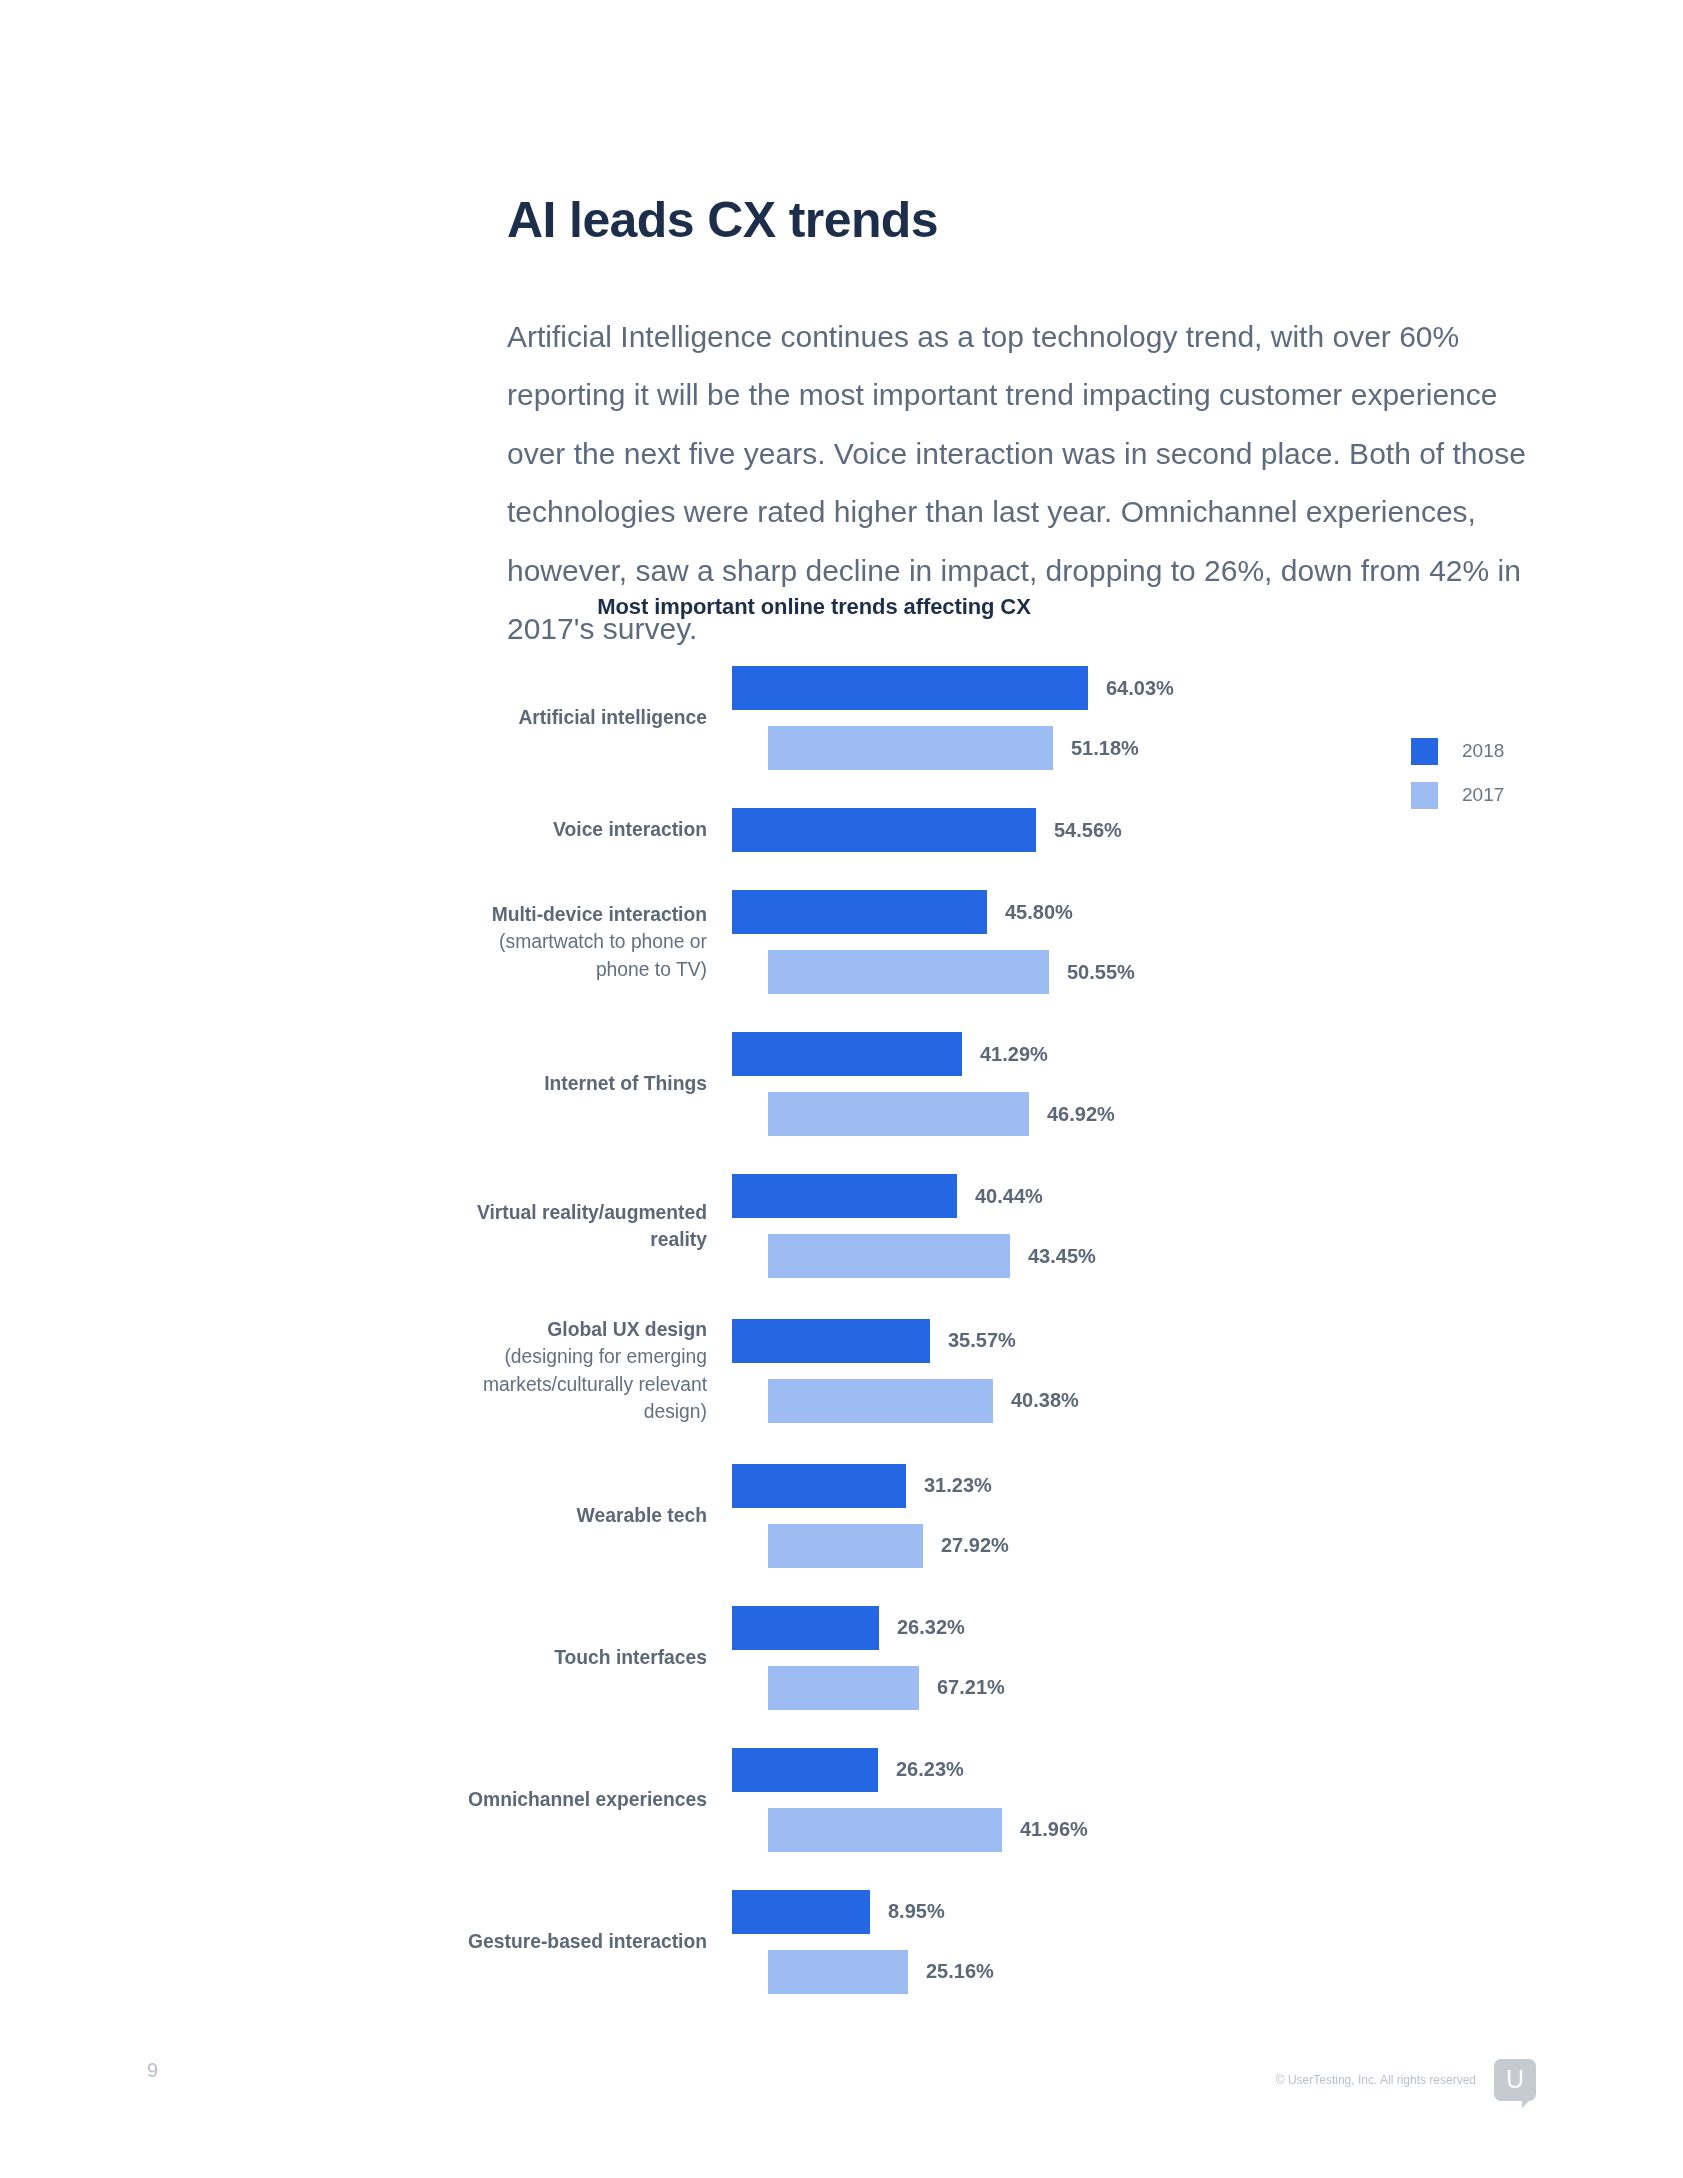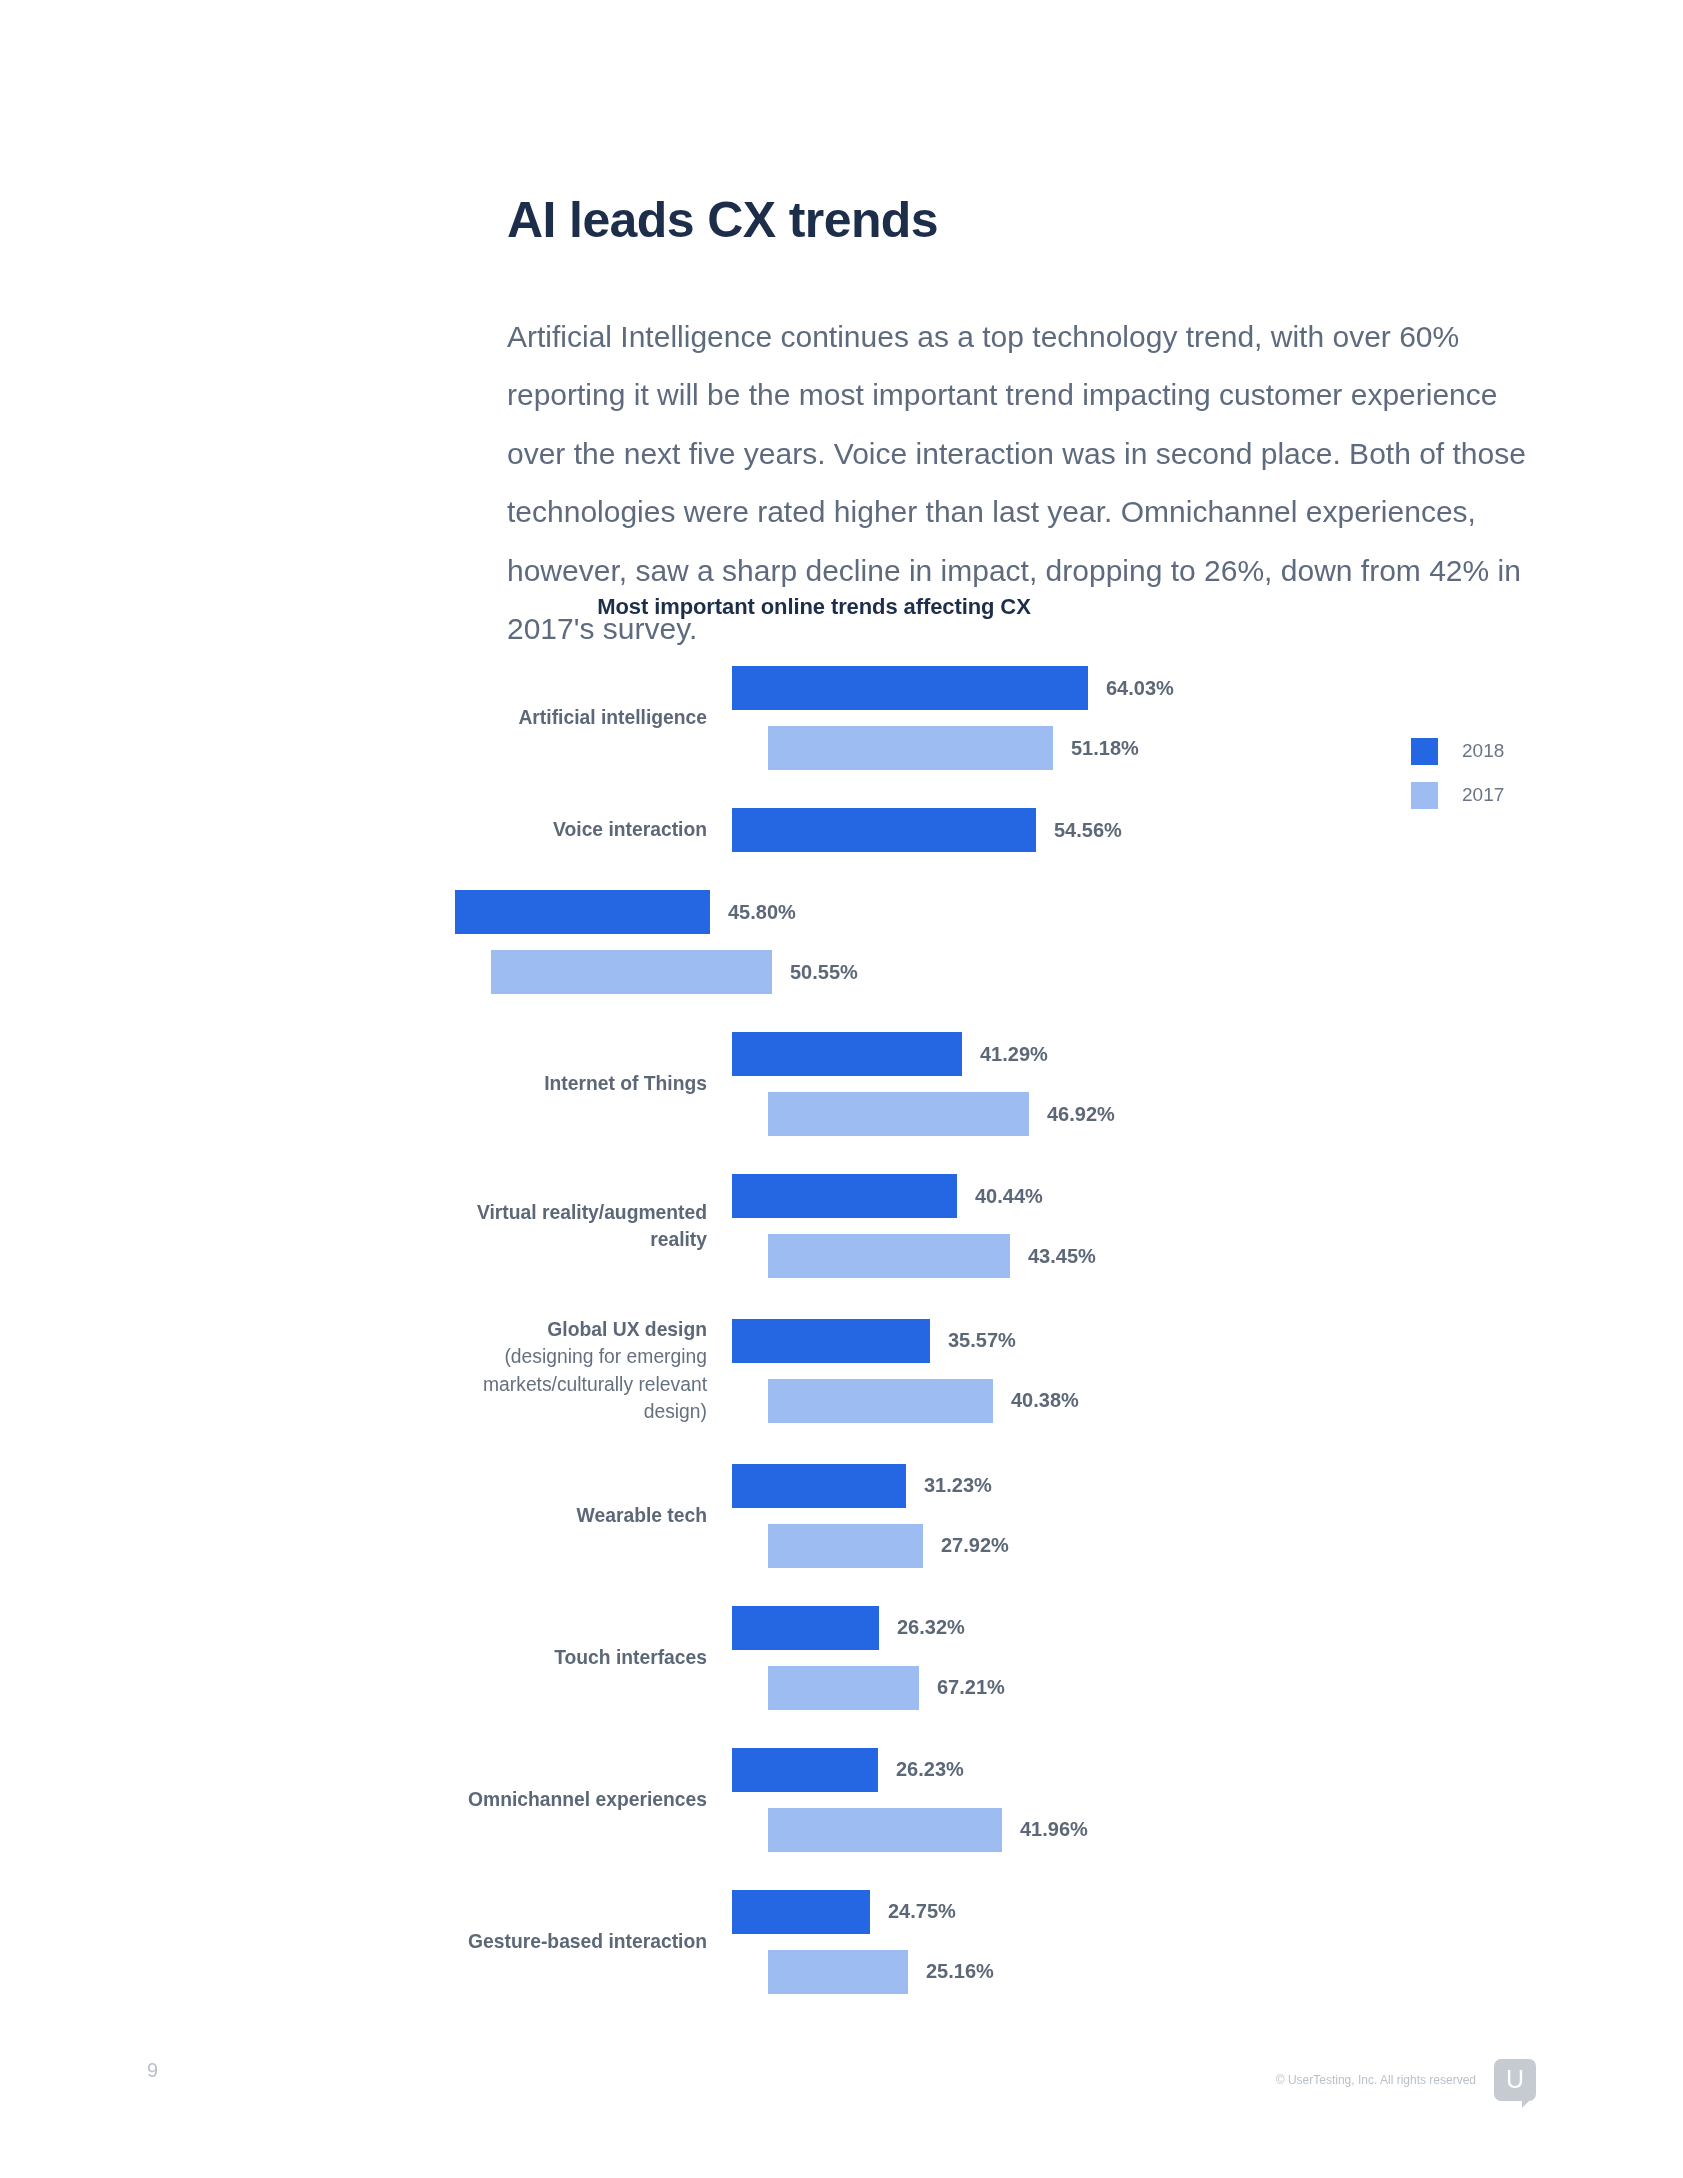--- a/index.html
+++ b/index.html
@@ -239,20 +239,21 @@
           <div class="group">
             <div class="cat-label">Voice interaction</div>
             <div class="bars">
               <div class="bar-row">
                 <div class="bar y2018" style="width: 304px;"></div>
                 <div class="bar-value">54.56%</div>
               </div>
             </div>
           </div>
           <div class="group">
+            <div class="cat-label"><span>Multi-device interaction</span><span class="sub"> (smartwatch to phone or phone to TV)</span></div>
             <div class="bars">
               <div class="bar-row">
                 <div class="bar y2018" style="width: 255px;"></div>
                 <div class="bar-value">45.80%</div>
               </div>
               <div class="bar-row second">
                 <div class="bar y2017" style="width: 281px;"></div>
                 <div class="bar-value">50.55%</div>
               </div>
             </div>
@@ -333,21 +334,21 @@
                 <div class="bar y2017" style="width: 234px;"></div>
                 <div class="bar-value">41.96%</div>
               </div>
             </div>
           </div>
           <div class="group">
             <div class="cat-label">Gesture-based interaction</div>
             <div class="bars">
               <div class="bar-row">
                 <div class="bar y2018" style="width: 138px;"></div>
-                <div class="bar-value">24.75%</div>
+                <div class="bar-value">8.95%</div>
               </div>
               <div class="bar-row second">
                 <div class="bar y2017" style="width: 140px;"></div>
                 <div class="bar-value">25.16%</div>
               </div>
             </div>
           </div>
         </div>
     </div>
   </div>

